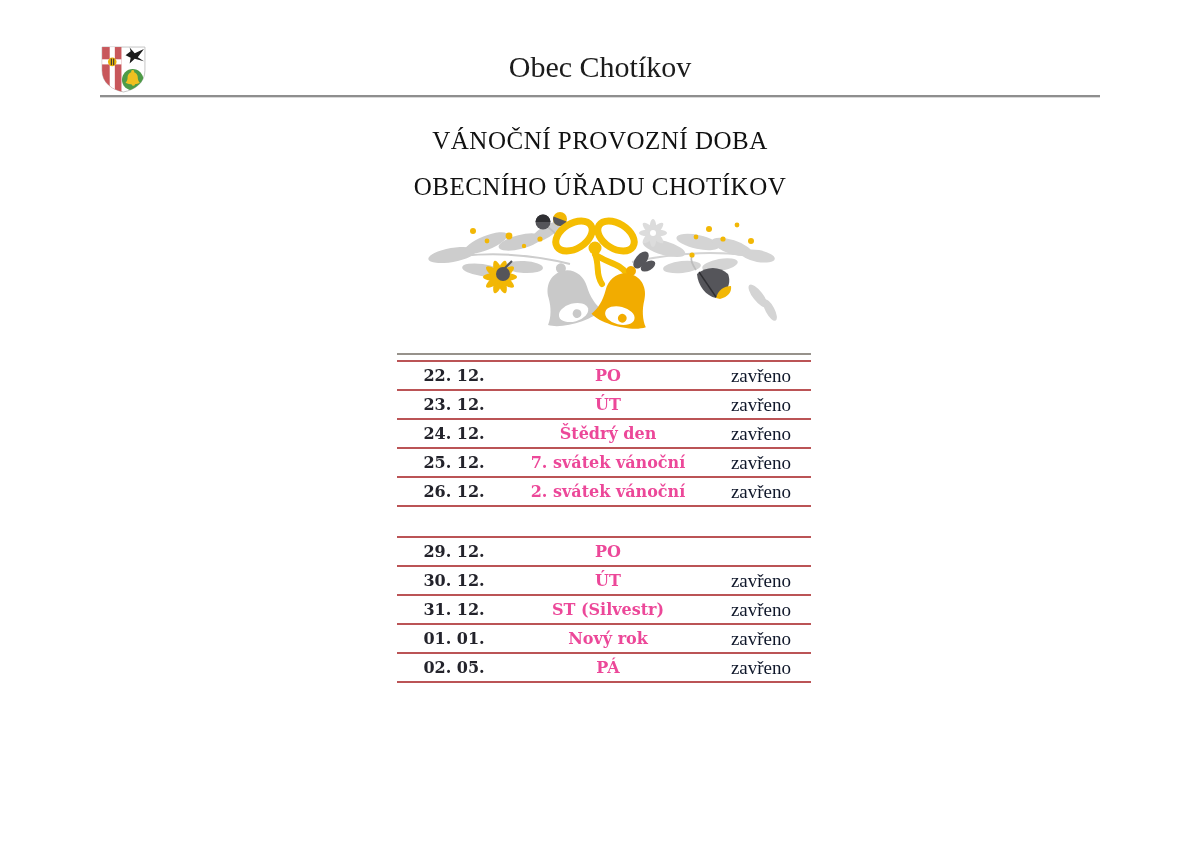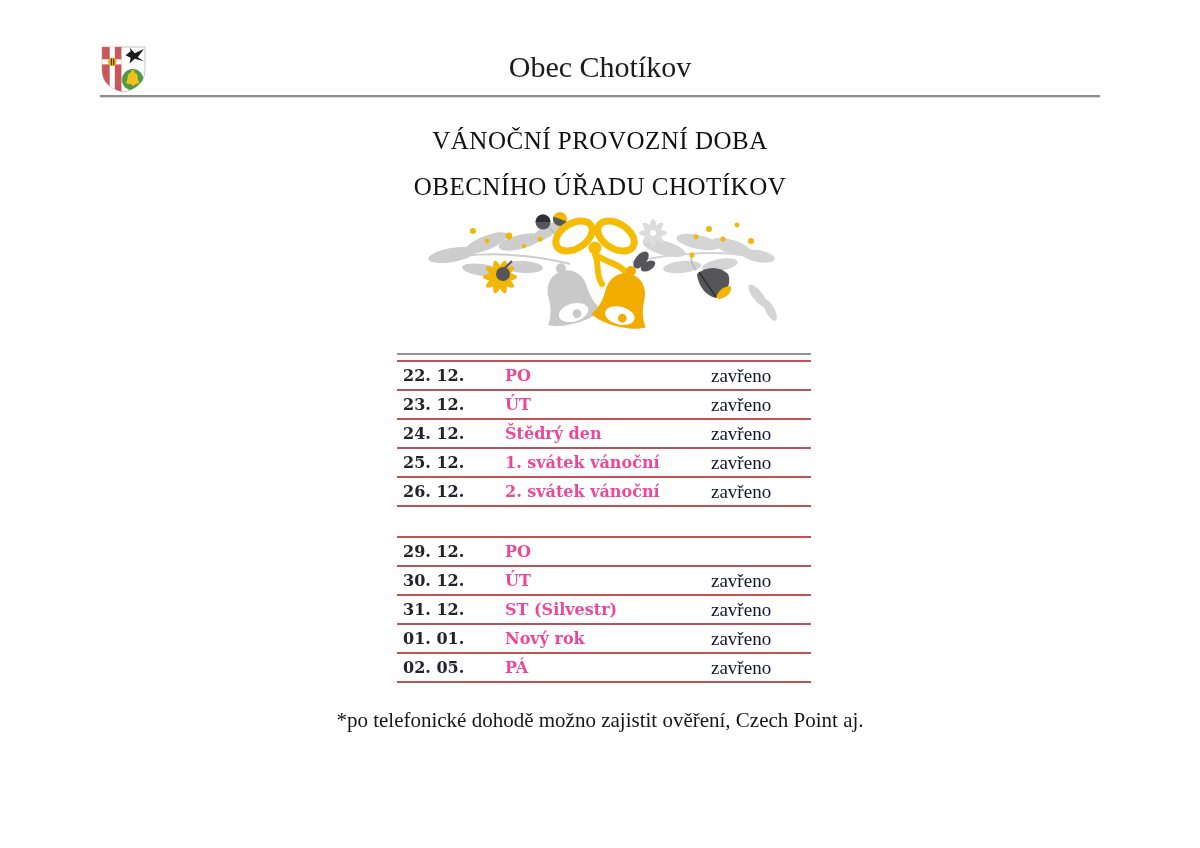--- a/index.html
+++ b/index.html
@@ -59,21 +59,21 @@
   .schedule {
     position: absolute;
     left: 397px; top: 353px;
     width: 414px;
   }
   .schedule-topline {
     height: 2px;
     background: #97928b;
     margin-bottom: 5px;
   }
-  .rows-group { border-top: 2px solid #bb5456; }
+  .rows-group { border-top: 2px solid #bb5456; text-align: center; }
   .rows-gap { height: 29px; }
   .schedule-row {
     display: flex;
     align-items: center;
     height: 27px;
     border-bottom: 2px solid #bb5456;
   }
   .col-date {
     width: 102px;
     padding-left: 6px;
@@ -256,21 +256,21 @@
         <span class="col-day">ÚT</span>
         <span class="col-status">zavřeno</span>
       </div>
       <div class="schedule-row">
         <span class="col-date">24. 12.</span>
         <span class="col-day">Štědrý den</span>
         <span class="col-status">zavřeno</span>
       </div>
       <div class="schedule-row">
         <span class="col-date">25. 12.</span>
-        <span class="col-day">1. svátek vánoční</span>
+        <span class="col-day">7. svátek vánoční</span>
         <span class="col-status">zavřeno</span>
       </div>
       <div class="schedule-row">
         <span class="col-date">26. 12.</span>
         <span class="col-day">2. svátek vánoční</span>
         <span class="col-status">zavřeno</span>
       </div>
     </div>
 
     <div class="rows-gap"></div>
@@ -296,15 +296,14 @@
         <span class="col-status">zavřeno</span>
       </div>
       <div class="schedule-row">
         <span class="col-date">02. 05.</span>
         <span class="col-day">PÁ</span>
         <span class="col-status">zavřeno</span>
       </div>
     </div>
   </div>
 
-  <div class="footnote">*po telefonické dohodě možno zajistit ověření, Czech Point aj.</div>
 
 </div>
 
 </body></html>

